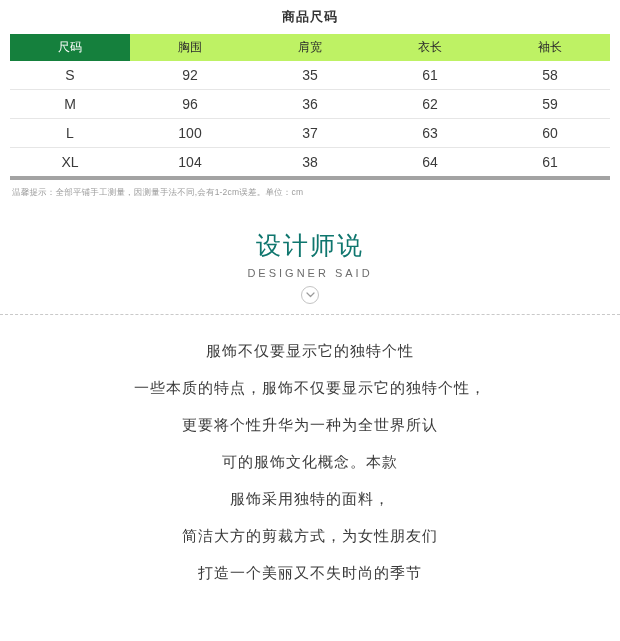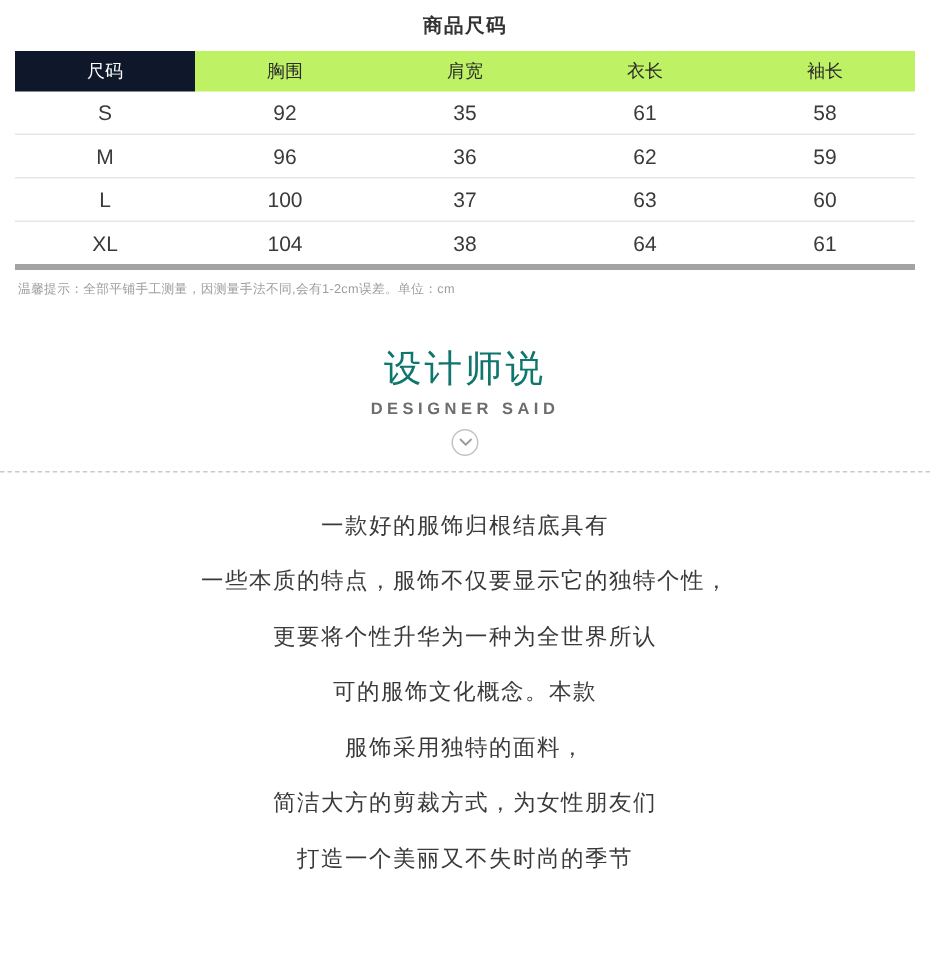--- a/index.html
+++ b/index.html
@@ -55,21 +55,21 @@
   }
   table.size-table thead th {
     background: #bef264;
     color: #2b2b2b;
     font-weight: normal;
     font-size: 12px;
     border-bottom: none;
     height: 25px;
   }
   table.size-table thead th.first {
-    background: #0f172a;
+    background: #15803d;
     color: #ffffff;
   }
   table.size-table tbody td {
     font-size: 14px;
   }
   table.size-table tbody tr:last-child td {
     border-bottom: 4px solid #a3a3a3;
   }
   .size-note {
     font-size: 8.5px;
@@ -90,21 +90,20 @@
     letter-spacing: 2px;
     font-family: "Liberation Serif", serif;
     font-weight: normal;
   }
   .designer-en {
     font-size: 11px;
     color: #6d6d6d;
     letter-spacing: 3px;
     margin-top: 5px;
     font-family: "Liberation Sans", sans-serif;
-    font-weight: bold;
   }
   .chevron-circle {
     width: 16px;
     height: 16px;
     border: 1px solid #c4c4c4;
     border-radius: 50%;
     display: inline-flex;
     align-items: center;
     justify-content: center;
     margin-top: 7px;
@@ -192,21 +191,21 @@
     <div class="chevron-circle">
       <svg width="9" height="6" viewBox="0 0 9 6" aria-hidden="true">
         <path d="M1 1 L4.5 4.5 L8 1" fill="none" stroke="#9a9a9a" stroke-width="1.2" stroke-linecap="round" stroke-linejoin="round"></path>
       </svg>
     </div>
   </div>
 
   <div class="divider"></div>
 
   <div class="copy">
-    <p>一款好的服饰归根结底具有</p>
+    <p>服饰不仅要显示它的独特个性</p>
     <p>一些本质的特点，服饰不仅要显示它的独特个性，</p>
     <p>更要将个性升华为一种为全世界所认</p>
     <p>可的服饰文化概念。本款</p>
     <p>服饰采用独特的面料，</p>
     <p>简洁大方的剪裁方式，为女性朋友们</p>
     <p>打造一个美丽又不失时尚的季节</p>
   </div>
 
 </div>
 

